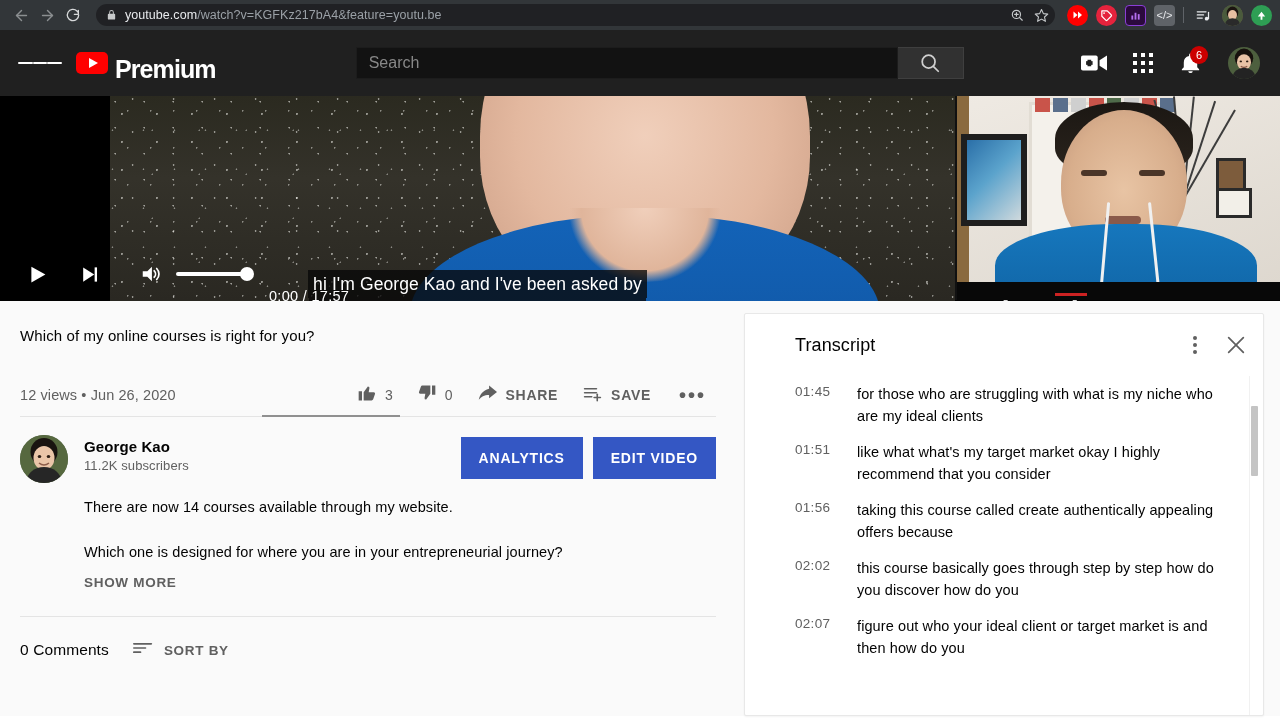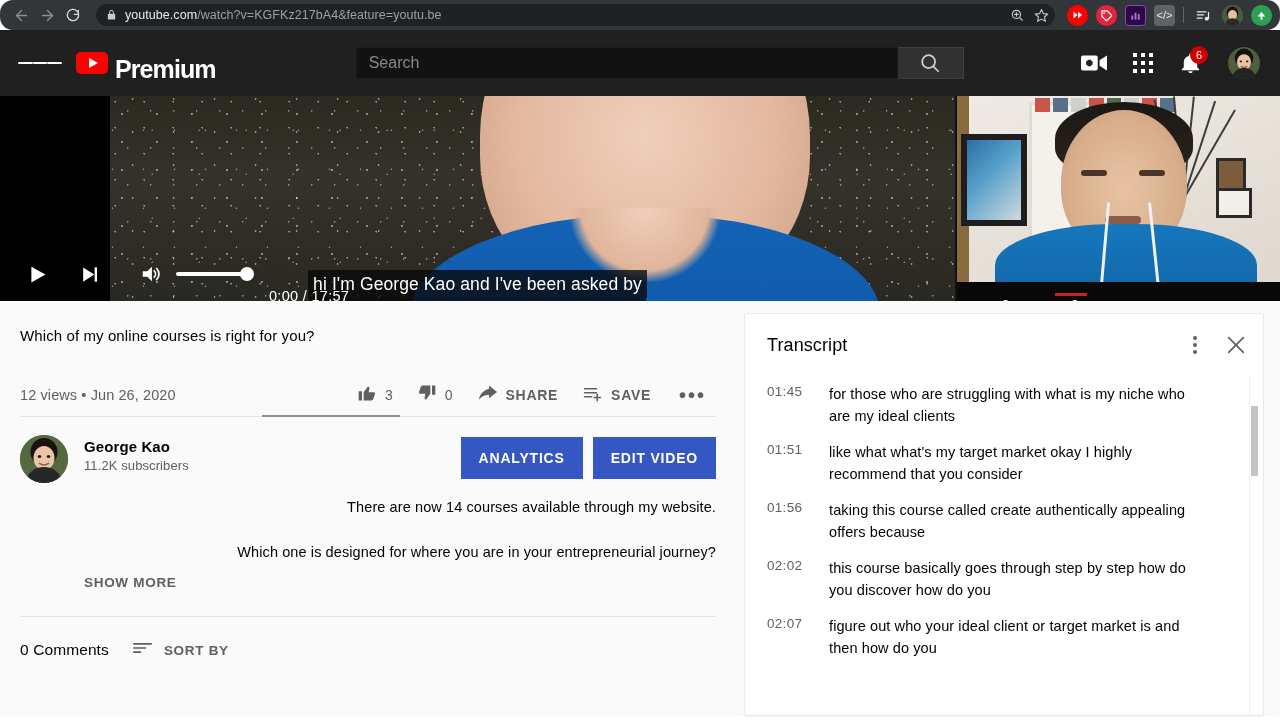--- a/index.html
+++ b/index.html
@@ -6,21 +6,21 @@
   html,body { width:1280px; height:720px; overflow:hidden; }
   body {
     font-family:"Liberation Sans", sans-serif;
     background:#ffffff;
     -webkit-font-smoothing:antialiased;
   }
 
   
   .browser-bar {
     height:30px; background:#323639; display:flex; align-items:center;
-    padding:0 8px; position:relative;border-radius:13px;
+    padding:0 8px; position:relative;
   }
   .nav-btn {
     width:26px; height:26px; display:flex; align-items:center; justify-content:center;
     color:#8b8f91; flex:none;
   }
   .nav-btn.active { color:#d8dadb; }
   .nav-btn svg { display:block; }
   .omnibox {
     flex:1; height:22px; background:#202124; border-radius:11px; margin:0 6px 0 10px;
     display:flex; align-items:center; padding:0 10px; min-width:0;
@@ -261,40 +261,41 @@
   .ch-name { font-size:15px; color:#030303; font-weight:bold; letter-spacing:0.1px; }
   .ch-subs { font-size:13px; color:#606060; margin-top:3px; letter-spacing:0.1px; }
   .ch-btns { margin-left:auto; display:flex; gap:10px; padding-top:2px; }
   .btn-blue {
     background:#3457c4; color:#fff; font-size:14px; font-weight:bold;
     padding:12px 18px; height:42px; display:flex; align-items:center;
     letter-spacing:0.8px; border:none; cursor:pointer;
     font-family:"Liberation Sans", sans-serif;
   }
   .desc { margin-left:64px; margin-top:14px; }
-  .desc p { font-size:14.5px; color:#030303; line-height:21px; letter-spacing:0.1px;text-align:right; }
+  .desc p { font-size:14.5px; color:#030303; line-height:21px; letter-spacing:0.1px; }
   .desc p + p { margin-top:24px; }
   .show-more {
     font-size:13.5px; color:#606060; font-weight:bold; letter-spacing:0.7px;
     margin-top:12px;
   }
   .comments-bar {
     margin-top:26px; border-top:1px solid #e4e4e4; padding-top:24px;
     display:flex; align-items:center; gap:24px;
   }
   .cm-count { font-size:15.5px; color:#030303; letter-spacing:0.1px; }
   .sort-by { display:flex; align-items:center; gap:11px; color:#606060; }
   .sort-label { font-size:13.5px; font-weight:bold; letter-spacing:0.7px; }
 
   
   .right-col { flex:1; padding:12px 16px 0 0; }
   .transcript {
     background:#fff; border:1px solid #e8e8e8; border-radius:2px; height:100%;
     display:flex; flex-direction:column; overflow:hidden;
     box-shadow:0 1px 2px rgba(0,0,0,0.05);
+    padding-left:28px;
   }
   .tr-head {
     height:62px; display:flex; align-items:center; padding:0 16px 0 22px; flex:none;
   }
   .tr-title { font-size:18px; color:#030303; letter-spacing:0.1px; }
   .tr-head-icons { margin-left:auto; display:flex; align-items:center; gap:18px; }
   .kebab { width:24px; height:24px; display:flex; flex-direction:column; align-items:center;
            justify-content:center; gap:3px; }
   .kebab i { width:4px; height:4px; border-radius:50%; background:#606060; display:block; }
   .tr-body { flex:1; overflow:hidden; position:relative; padding-left:10px; }

